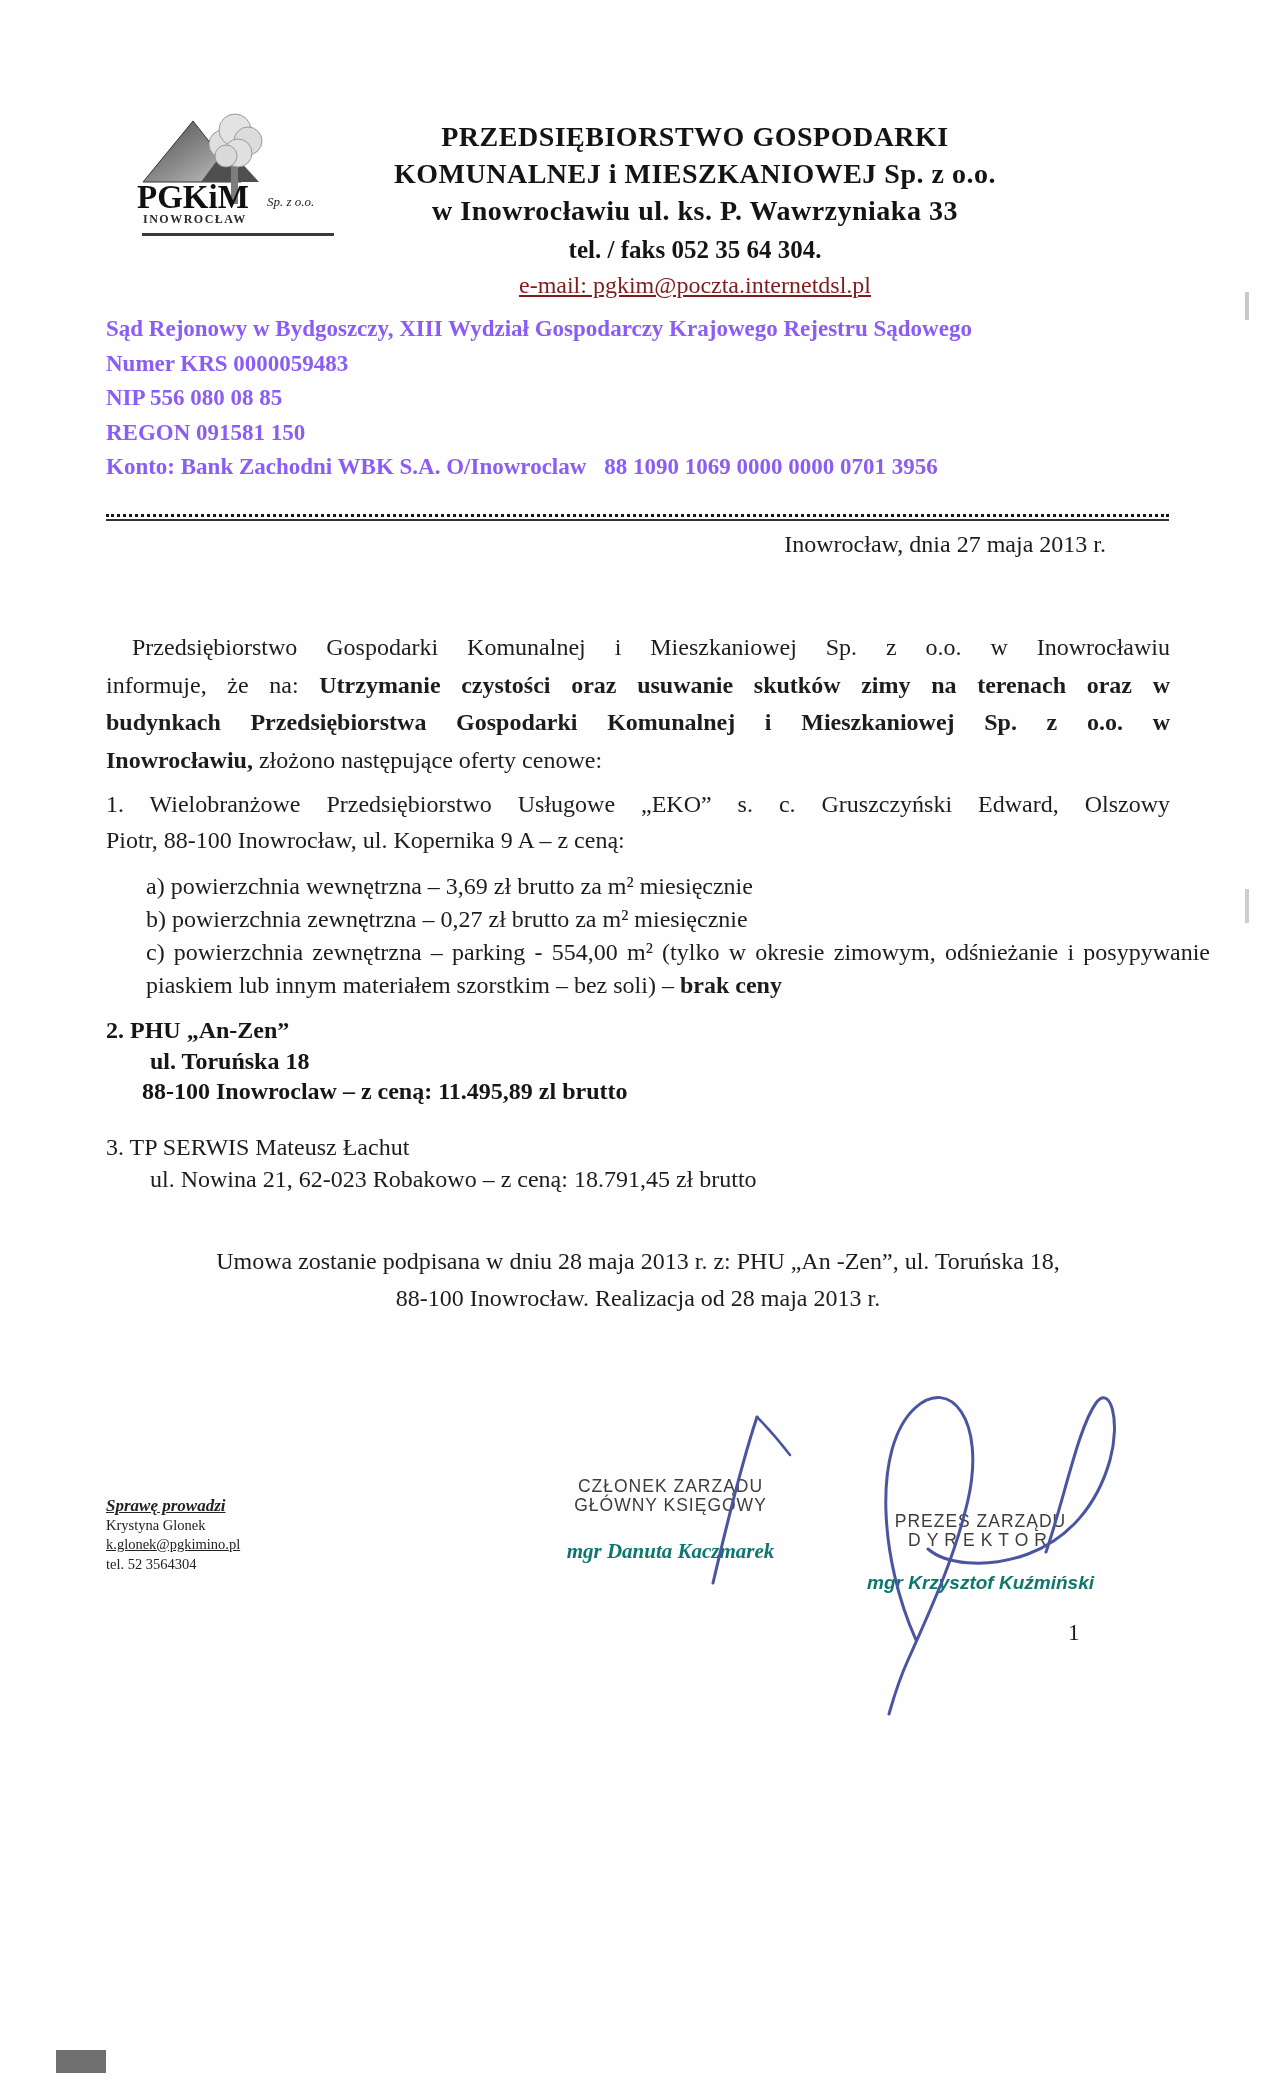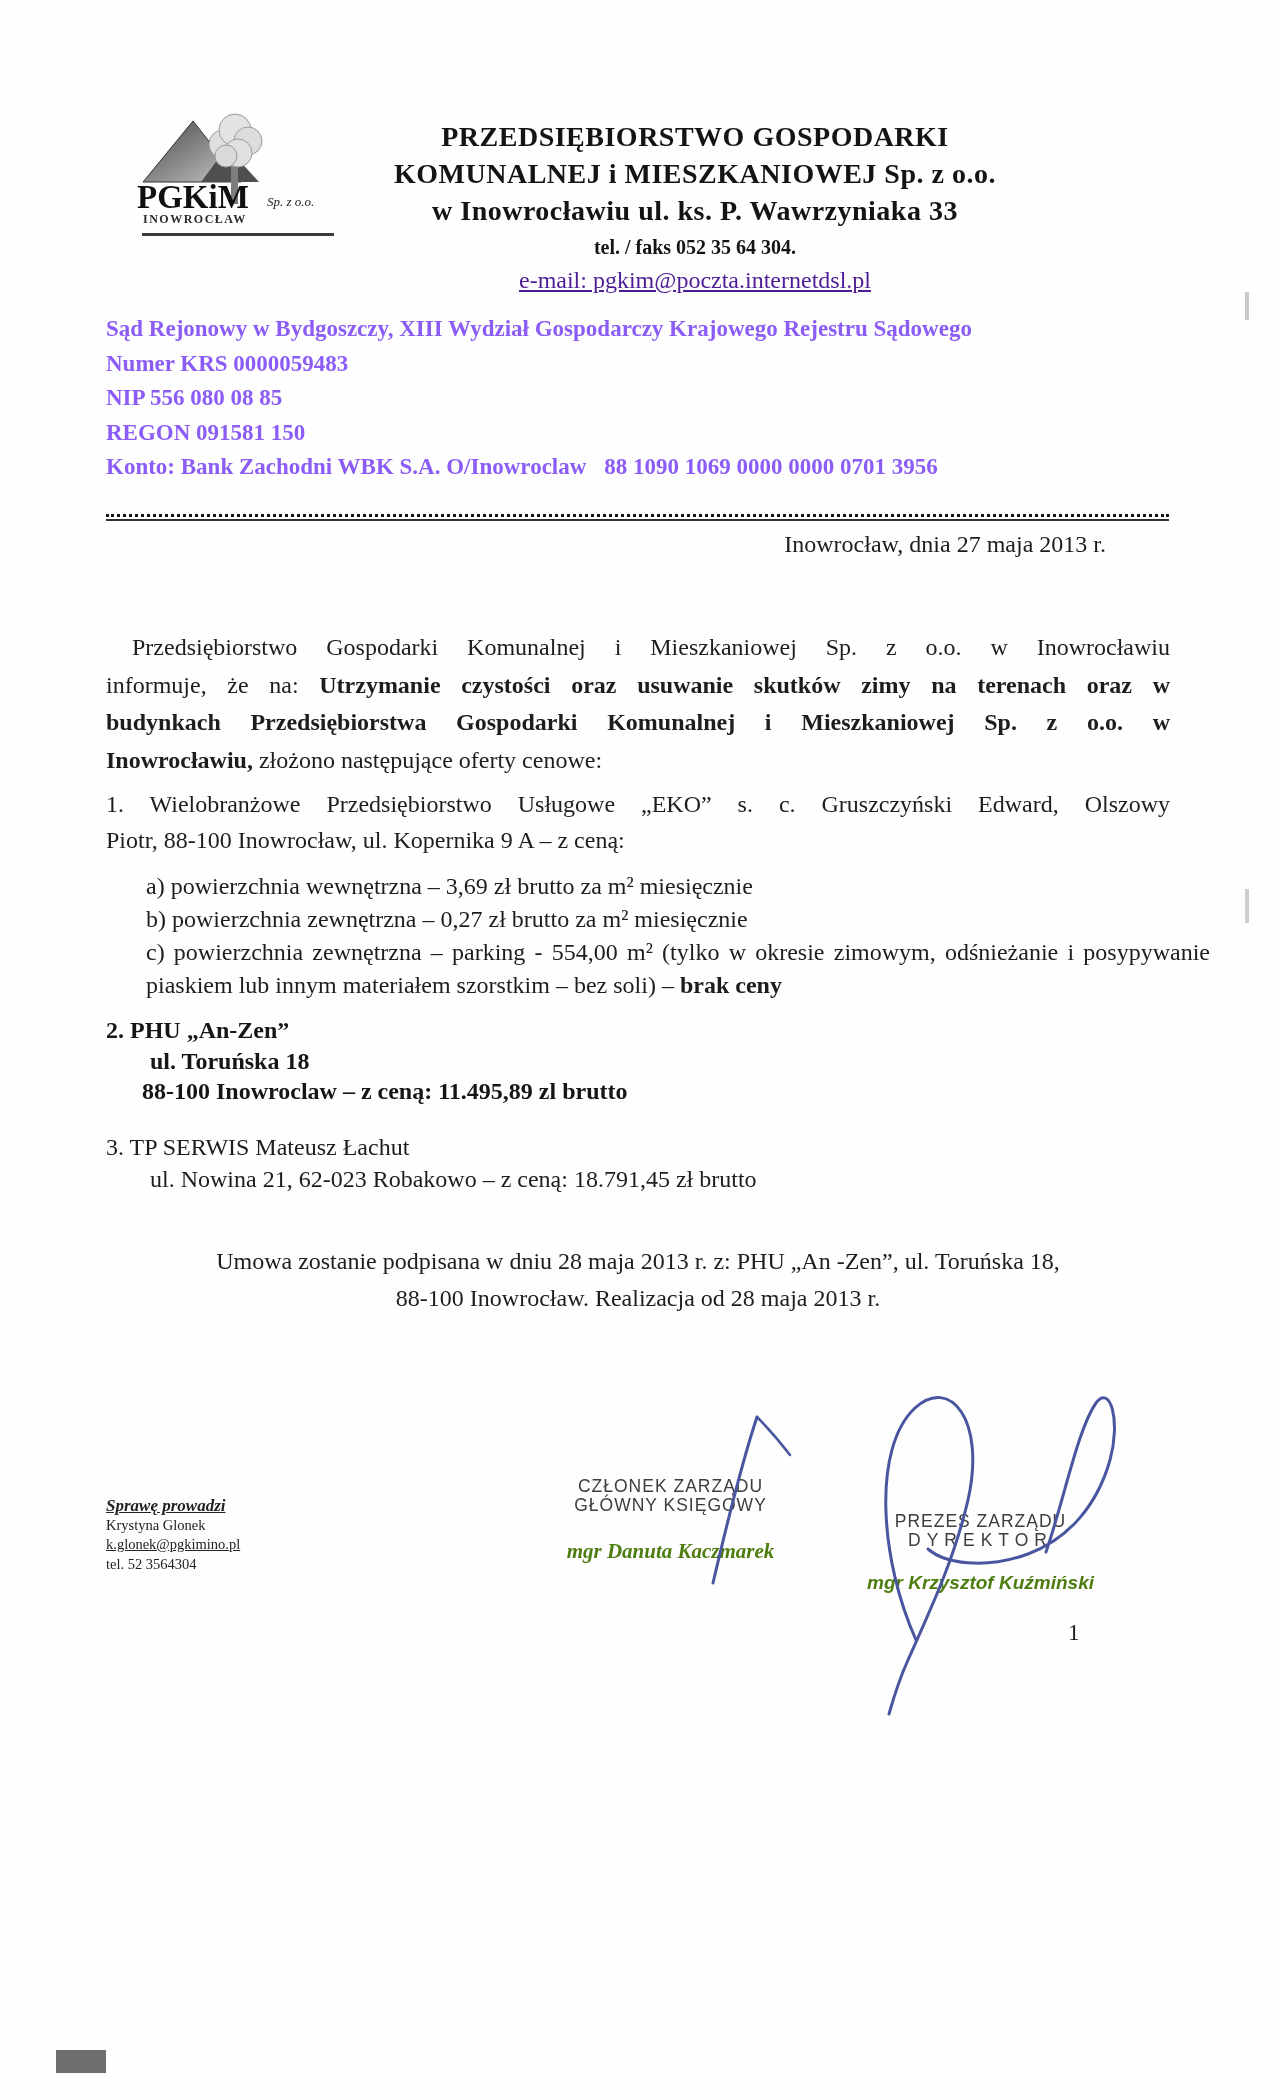--- a/index.html
+++ b/index.html
@@ -10,22 +10,22 @@
   .b{font-weight:bold;}
   .u{text-decoration:underline;}
 
   
   .logo{position:absolute;left:135px;top:110px;width:205px;height:120px;}
   .logo-rule{position:absolute;left:142px;top:233px;width:192px;height:3px;background:#3a3a3a;}
 
   
   .letterhead{position:absolute;left:330px;top:118px;width:730px;text-align:center;}
   .lh-main{font-size:28px;font-weight:bold;line-height:37px;letter-spacing:.5px;color:#141414;}
-  .lh-phone{font-size:20px;font-weight:bold;margin-top:7px;color:#141414;}
-  .lh-email{font-size:24px;margin-top:8px;text-decoration:underline;color:#4c1d95;}
+  .lh-phone{font-size:25px;font-weight:bold;margin-top:7px;color:#141414;}
+  .lh-email{font-size:24px;margin-top:8px;text-decoration:underline;color:#7f1d1d;}
 
   
   .reginfo{position:absolute;left:106px;top:312px;width:1075px;
     font-size:23px;font-weight:bold;line-height:34.5px;color:#8b5cf6;}
   .acct-num{margin-left:18px;}
 
   
   .rule{position:absolute;left:106px;top:514px;width:1063px;}
   .rule .dots{height:0;border-top:3px dotted #151515;}
   .rule .solid{height:2px;background:#303030;margin-top:2px;}
@@ -47,21 +47,21 @@
 
   
   .sig-left{position:absolute;left:106px;top:1469px;font-size:14.5px;line-height:19.5px;color:#222;}
   .sig-left .sig-head{font-weight:bold;font-style:italic;text-decoration:underline;font-size:17px;margin-top:27px;}
   .sig-mid{position:absolute;left:558px;top:1477px;width:225px;text-align:center;
     font-family:"Liberation Sans", sans-serif;}
   .sig-right{position:absolute;left:858px;top:1512px;width:245px;text-align:center;
     font-family:"Liberation Sans", sans-serif;}
   .stamp{font-size:17.5px;line-height:18.5px;color:#3d3d3d;letter-spacing:1px;}
   .sp2{letter-spacing:6px;}
-  .stamp-name{color:#4d7c0f;}
+  .stamp-name{color:#0f766e;}
   .serif-it{font-family:"Liberation Serif", serif;font-style:italic;font-size:21px;margin-top:25px;font-weight:bold;}
   .sans-it{font-style:italic;font-size:19px;margin-top:23px;font-weight:bold;}
   .signatures{position:absolute;left:500px;top:1380px;pointer-events:none;}
   .pageno{position:absolute;left:1068px;top:1620px;font-size:23px;}
 
   
   .artifact-bl{position:absolute;left:56px;top:2050px;width:50px;height:23px;background:#6f6f6f;}
   .artifact-r1{position:absolute;left:1245px;top:292px;width:4px;height:28px;background:#c9c9c9;}
   .artifact-r2{position:absolute;left:1245px;top:889px;width:4px;height:34px;background:#cecece;}
 </style>

